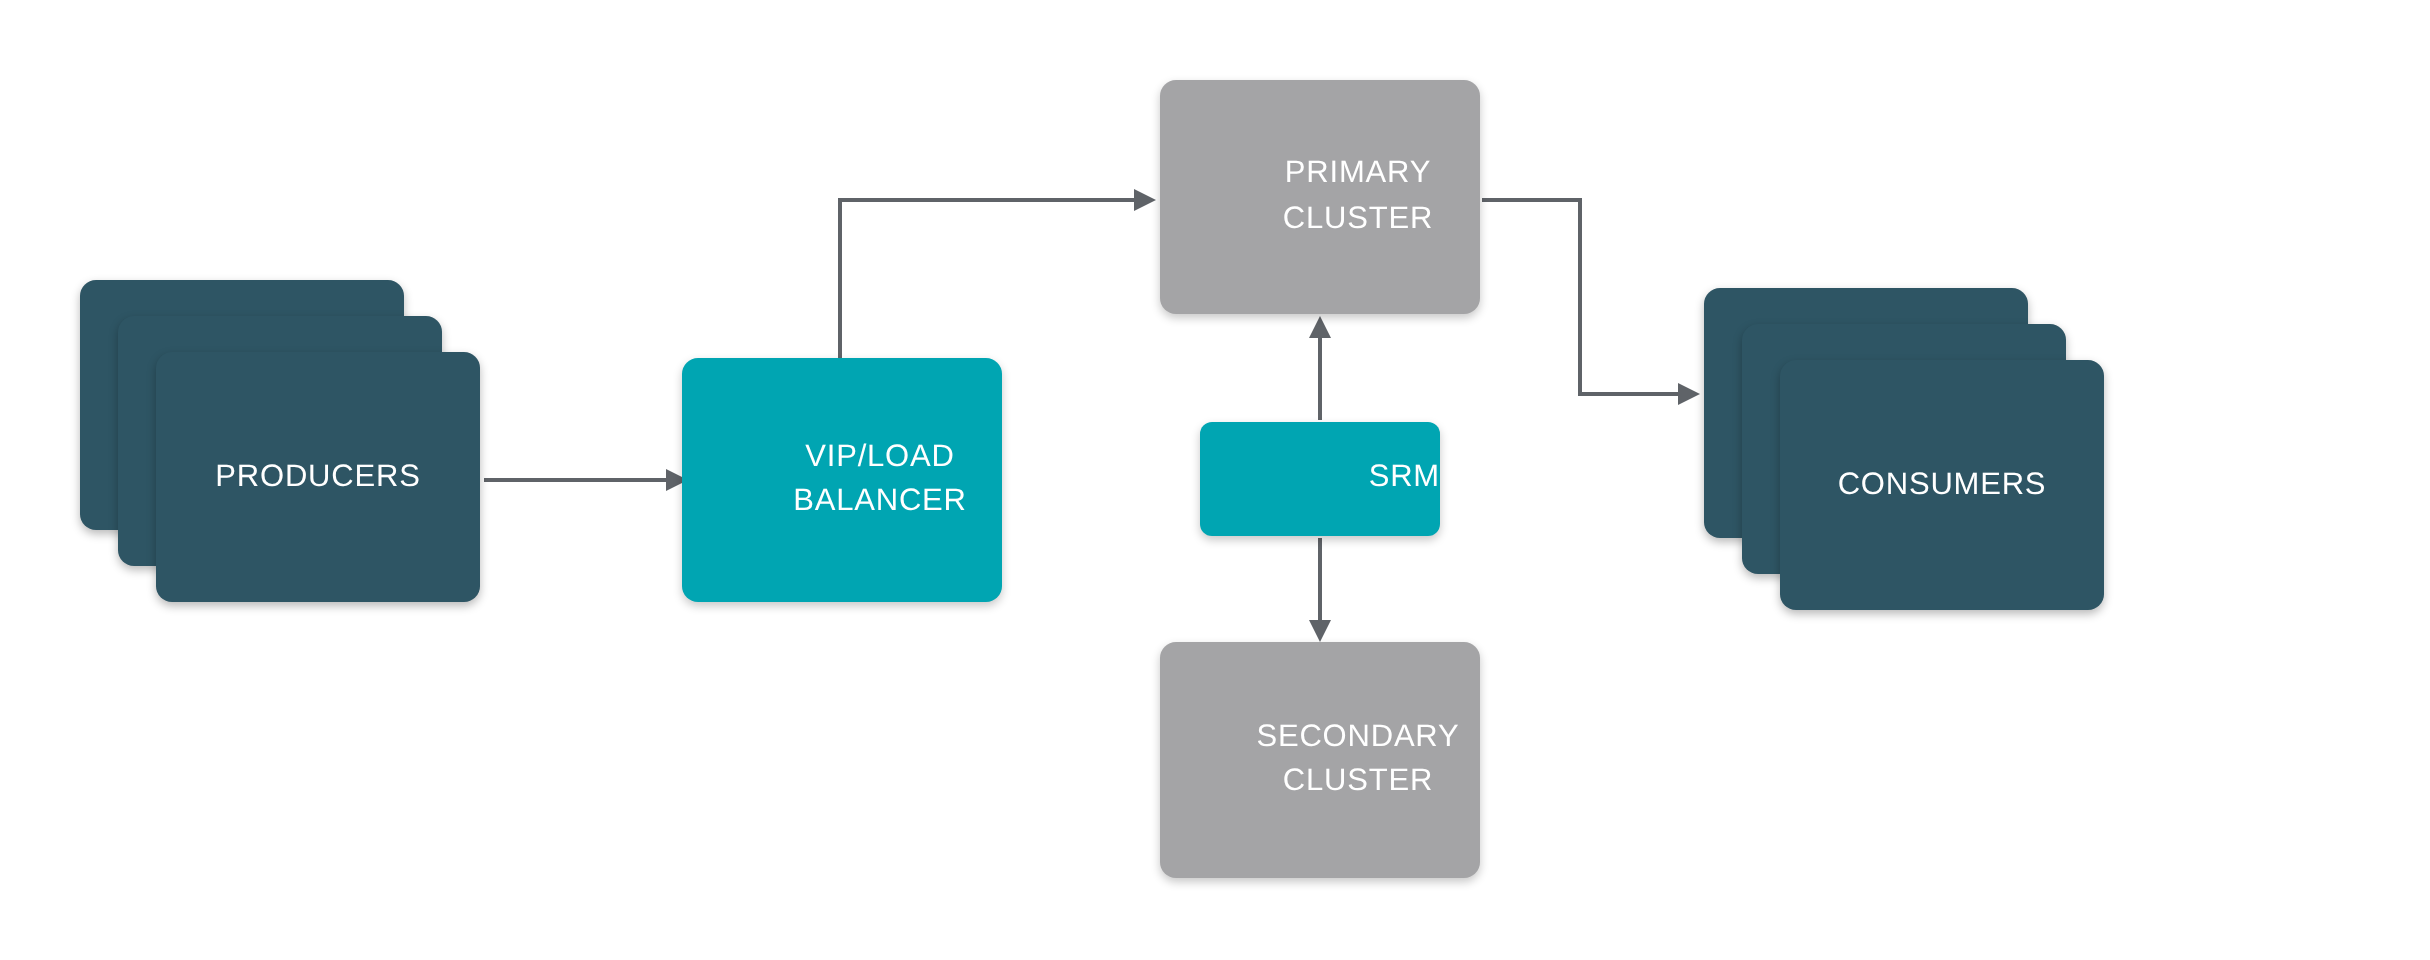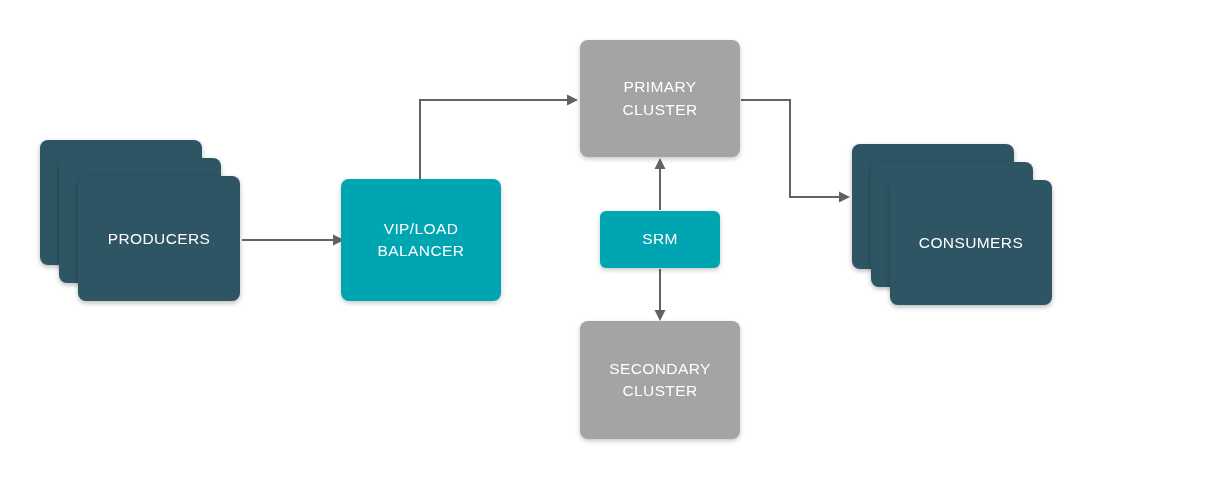--- a/index.html
+++ b/index.html
@@ -28,21 +28,21 @@
     width: 1215px; height: 480px;
     pointer-events: none;
   }
   .edge { fill: none; stroke: var(--arrow); stroke-width: 2; }
   .head { fill: var(--arrow); stroke: none; }
 
   .node {
     position: absolute;
     display: flex;
     align-items: center;
-    justify-content: center;
+    justify-content: flex-end;
     text-align: center;
     color: var(--text);
     font-size: 15.5px;
     letter-spacing: 0.4px;
     line-height: 1.45;
     border-radius: 8px;
     box-shadow: 0 2px 5px rgba(0,0,0,0.22);
   }
   .node .label { max-width: 122px; }
 

